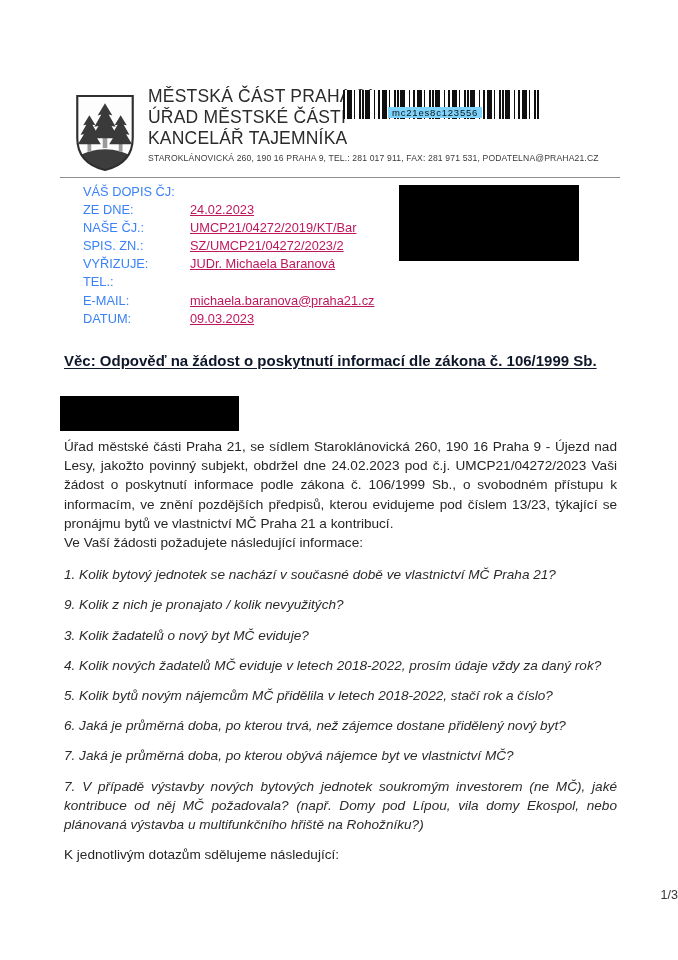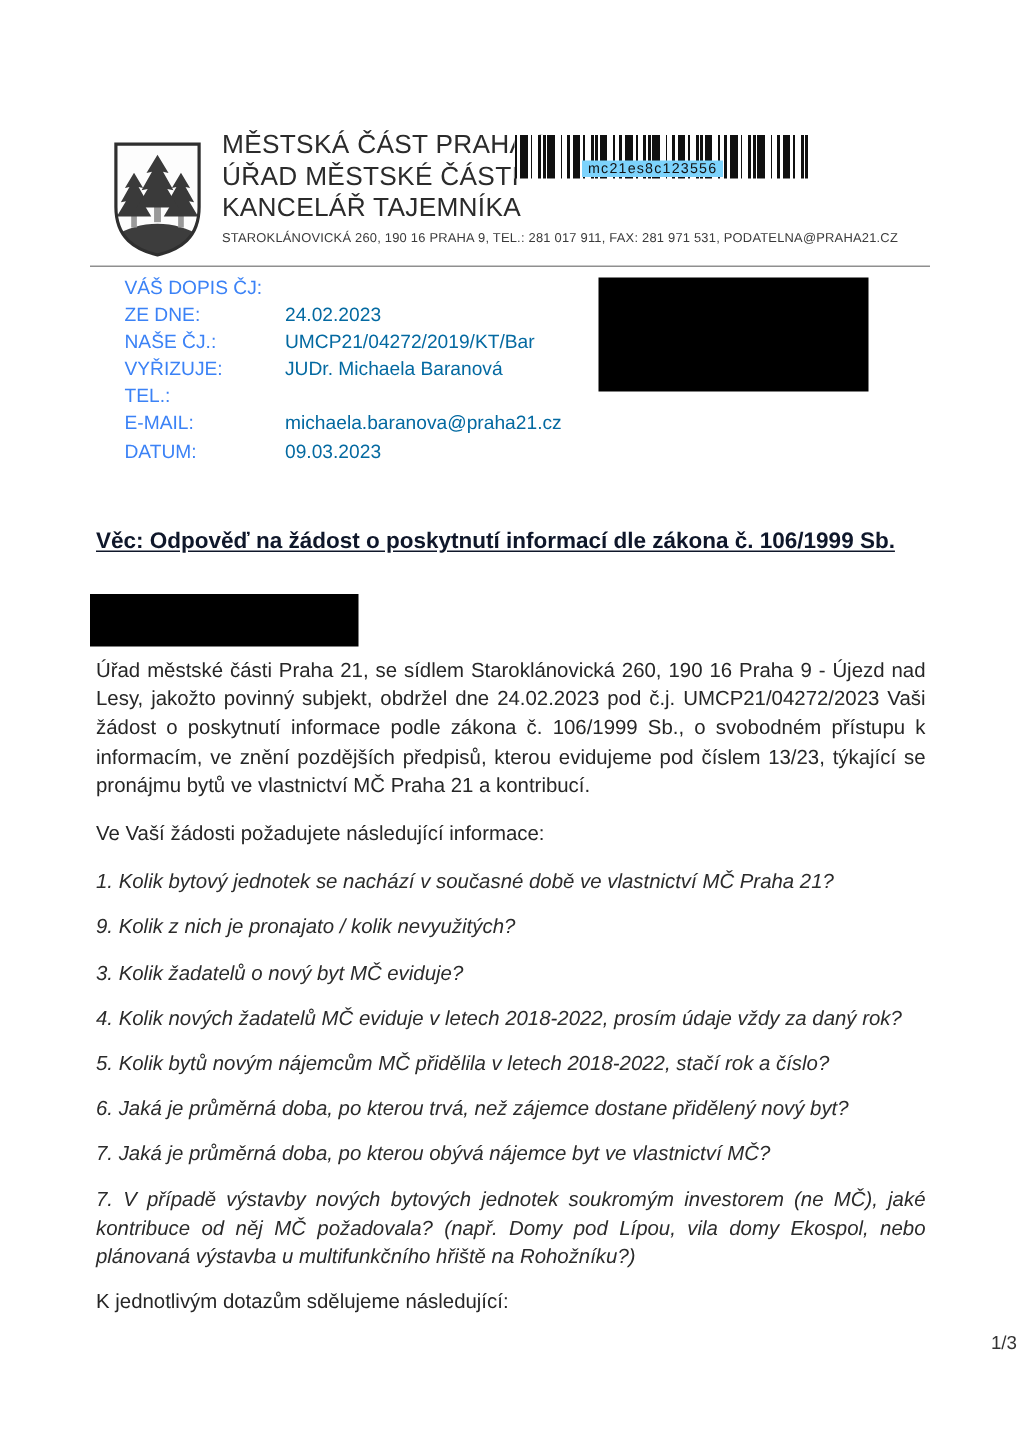--- a/index.html
+++ b/index.html
@@ -38,37 +38,37 @@
     font-size:9.5px; letter-spacing:0.8px; color:#111;
     font-family:"Liberation Sans","DejaVu Sans",sans-serif;
   }
 
   .header-rule { position:absolute; left:60px; right:58px; top:177px; height:1px; background:#8f8f8f; }
 
   
   .ref-block { position:absolute; left:83px; top:183px; width:300px; }
   .ref-row { display:grid; grid-template-columns:107px auto; line-height:18.1px; font-size:12.8px; }
   .ref-label { color:#3b82f6; }
-  .ref-value { color:#0369a1; white-space:nowrap; }
+  .ref-value { color:#be185d; white-space:nowrap;text-decoration:underline; }
 
   .redaction-1 { position:absolute; left:399px; top:185px; width:180px; height:76px; }
   .redaction-2 { position:absolute; left:60px; top:396px; width:179px; height:35px; }
   .redaction { background:#000; }
 
   
   .subject {
     position:absolute; left:64px; top:352px; width:553px;
     font-size:15px; font-weight:700;
     text-decoration:underline; text-underline-offset:2px;
     color:#0f172a;
   }
 
   
   .letter-body { position:absolute; left:64px; top:437px; width:553px; font-size:13.6px; color:#262626; }
-  .para { text-align:justify; line-height:19.2px; margin-bottom:13px; }
+  .para { text-align:justify; line-height:19.2px; }
   .intro-line { line-height:19.2px; margin-bottom:13px; }
   .question { font-style:italic; line-height:19.2px; margin-bottom:11px; color:#2b2b2b; }
   .question.justify { text-align:justify; }
   .closing-line { line-height:19.2px; margin-top:2px; }
 
   
   .page-footer {
     position:absolute; left:0; right:0; top:888px;
     text-align:right; font-size:12.5px; color:#333;
   }
@@ -127,20 +127,24 @@
     </div>
     <div class="ref-row">
       <span class="ref-label">ZE DNE:</span>
       <span class="ref-value">24.02.2023</span>
     </div>
     <div class="ref-row">
       <span class="ref-label">NAŠE ČJ.:</span>
       <span class="ref-value">UMCP21/04272/2019/KT/Bar</span>
     </div>
     <div class="ref-row">
+      <span class="ref-label">SPIS. ZN.:</span>
+      <span class="ref-value">SZ/UMCP21/04272/2023/2</span>
+    </div>
+    <div class="ref-row">
       <span class="ref-label">VYŘIZUJE:</span>
       <span class="ref-value">JUDr. Michaela Baranová</span>
     </div>
     <div class="ref-row">
       <span class="ref-label">TEL.:</span>
       <span class="ref-value"></span>
     </div>
     <div class="ref-row">
       <span class="ref-label">E-MAIL:</span>
       <span class="ref-value">michaela.baranova@praha21.cz</span>

